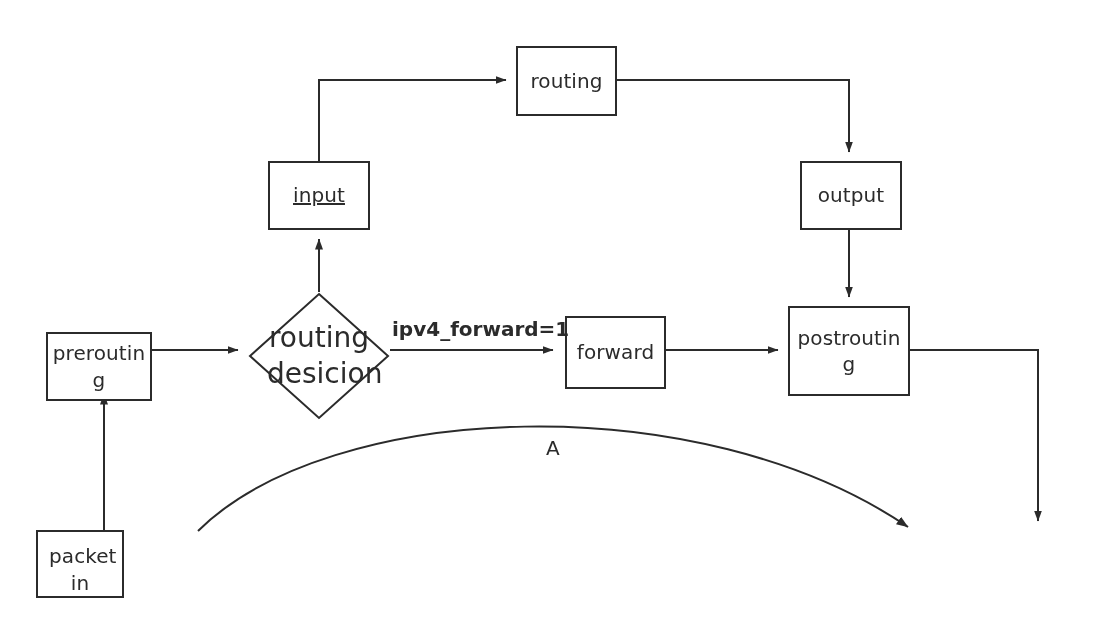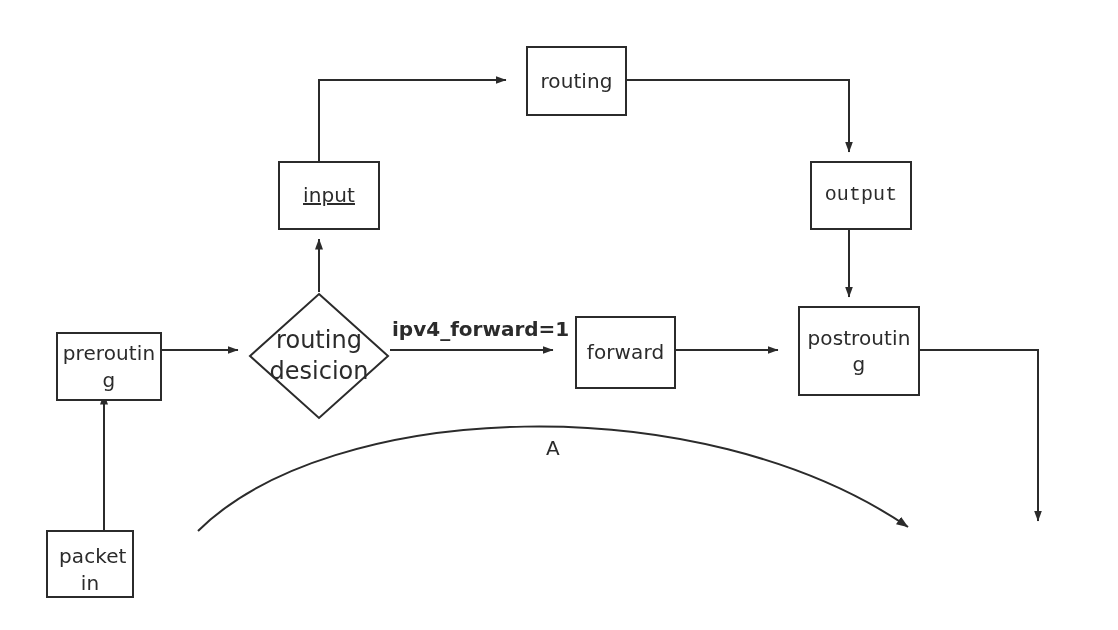--- a/index.html
+++ b/index.html
@@ -32,30 +32,29 @@
     display: flex;
     align-items: center;
     justify-content: center;
     text-align: center;
     color: #2b2b2b;
     font-size: 20px;
     line-height: 1.32;
     letter-spacing: 0.1px;
     word-break: break-all;
     padding: 0 4px;
-    margin-left: 10px;
   }
   .node-diamond {
     position: absolute;
     display: flex;
     align-items: center;
     justify-content: center;
     text-align: center;
     color: #2b2b2b;
-    font-size: 24px;
+    font-size: 28px;
     line-height: 1.28;
     pointer-events: none;
   }
   .edge-label {
     position: absolute;
     color: #2b2b2b;
     font-size: 20px;
     white-space: nowrap;
     font-weight: bold;
   }
@@ -106,21 +105,21 @@
   </svg>
 
   <div class="node-box" style="left:516px; top:46px; width:101px; height:70px;">
     <span>routing</span>
   </div>
 
   <div class="node-box" style="left:268px; top:161px; width:102px; height:69px;text-decoration:underline;">
     <span>input</span>
   </div>
 
-  <div class="node-box" style="left:800px; top:161px; width:102px; height:69px;font-family:Liberation Mono, monospace;">
+  <div class="node-box" style="left:800px; top:161px; width:102px; height:69px;">
     <span>output</span>
   </div>
 
   <div class="node-box" style="left:46px; top:332px; width:106px; height:69px;">
     <span>prerouting</span>
   </div>
 
   <svg style="position:absolute; left:248px; top:292px; width:142px; height:128px;" viewBox="0 0 142 128" xmlns="http://www.w3.org/2000/svg">
     <polygon points="71,2 140,64 71,126 2,64" fill="#ffffff" stroke="#2b2b2b" stroke-width="2"></polygon>
   </svg>

